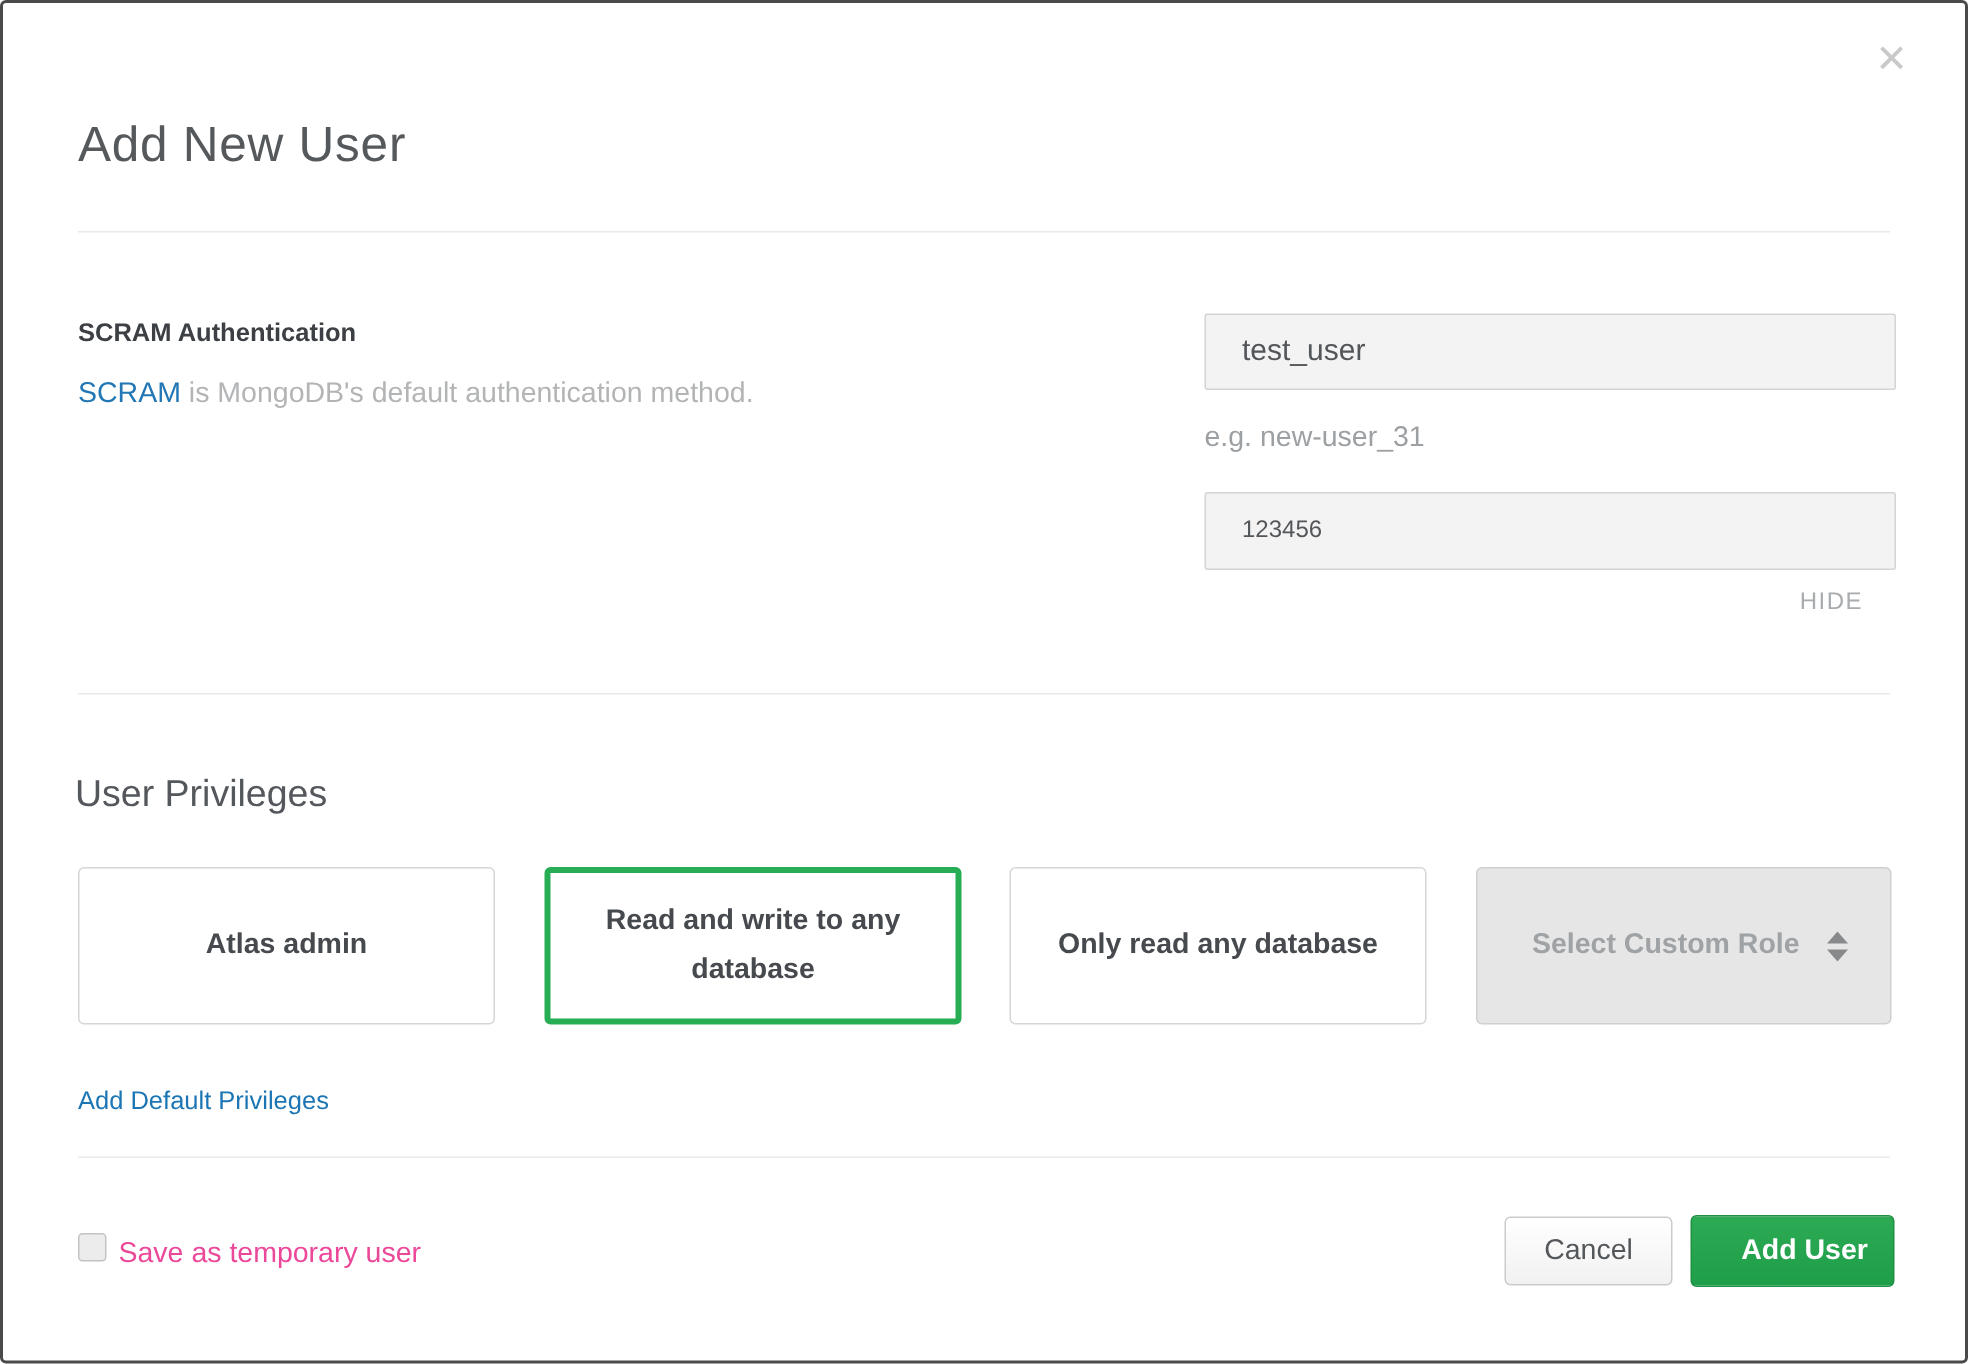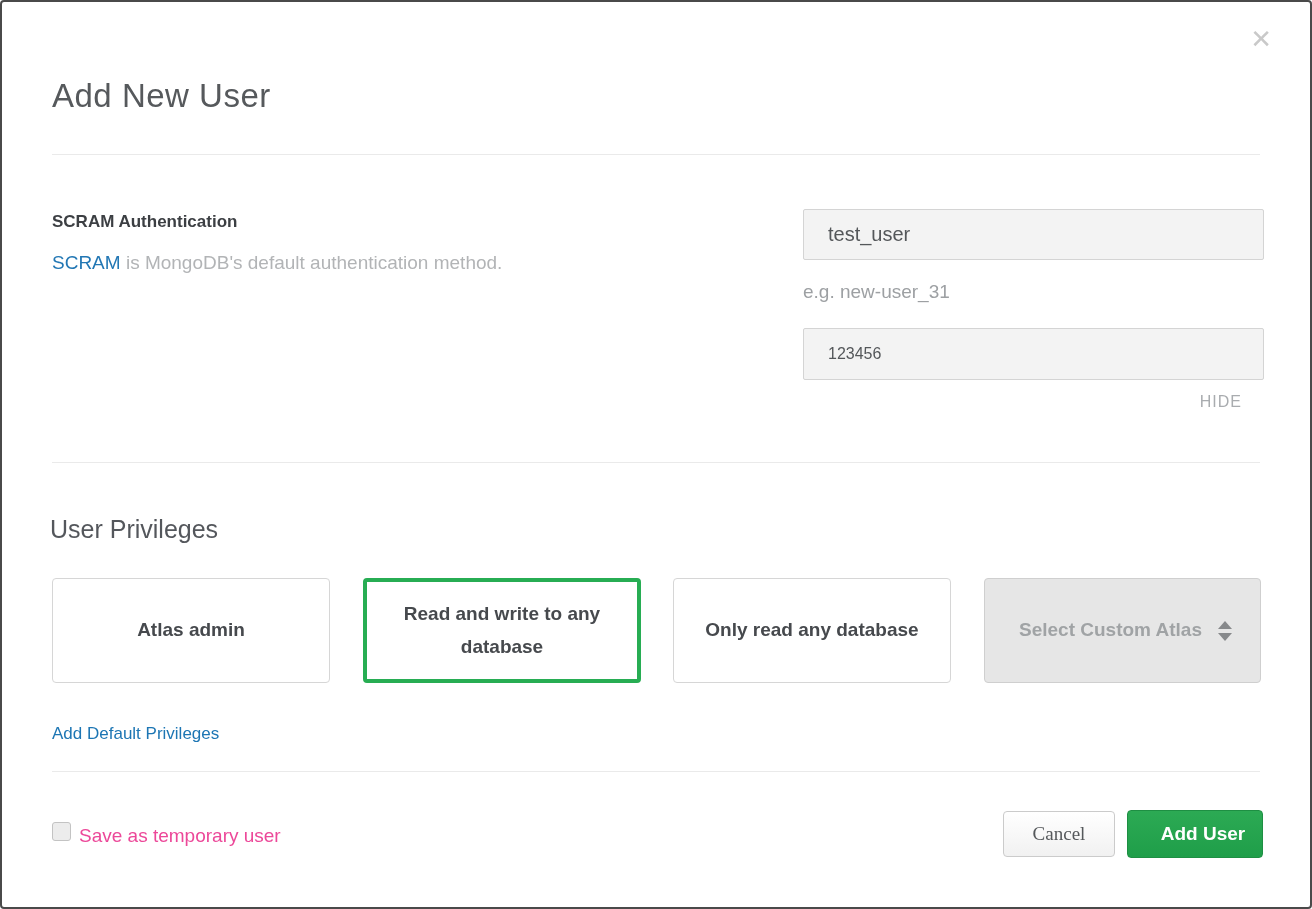--- a/index.html
+++ b/index.html
@@ -97,21 +97,21 @@
   .temp-checkbox {
     position:absolute; left:50px; top:820px; width:19px; height:19px;
     background:#ececec; border:1px solid #c3c3c3; border-radius:3px; cursor:pointer;
   }
   .temp-label {
     position:absolute; left:77px; top:823px; font-size:19px; color:#ec4899;
   }
   .cancel-btn {
     position:absolute; left:1001px; top:809px; width:112px; height:46px;
     background:linear-gradient(#ffffff,#f1f1f1); border:1px solid #cbcbcb; border-radius:4px;
-    font-family:Liberation Serif, serif;
+    font-family:Liberation Sans, sans-serif;
     font-size:19px; color:#55585b; cursor:pointer;
   }
   .adduser-btn {
     position:absolute; left:1125px; top:808px; width:136px; height:48px;
     background:linear-gradient(#2caa54,#1f9e49); border:1px solid #1e8f43; border-radius:4px;
     font-family:"Liberation Sans", sans-serif;
     font-size:19px; font-weight:700; color:#ffffff; cursor:pointer;padding-left:16px;
   }
 </style>
 </head>
@@ -147,21 +147,21 @@
   <div class="priv-box priv-0">
     <span>Atlas admin</span>
   </div>
   <div class="priv-box priv-1">
     <span>Read and write to any database</span>
   </div>
   <div class="priv-box priv-2">
     <span>Only read any database</span>
   </div>
   <div class="custom-role">
-    <span>Select Custom Atlas</span>
+    <span>Select Custom Role</span>
     <span class="sort-arrows">
       <span class="up"></span>
         <span class="down"></span>
     </span>
   </div>
 
   <div class="add-default-link">Add Default Privileges</div>
 
   <div class="divider div-3"></div>
 

